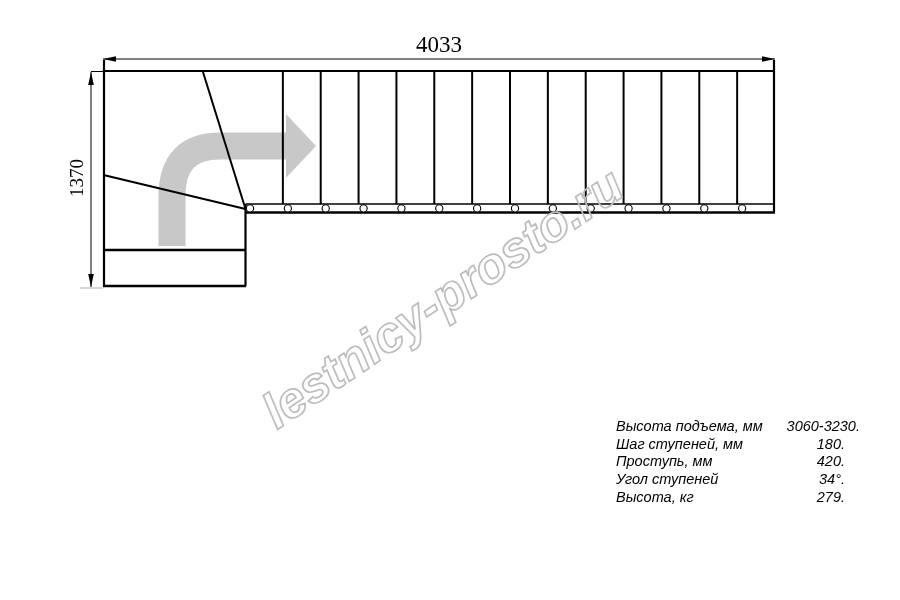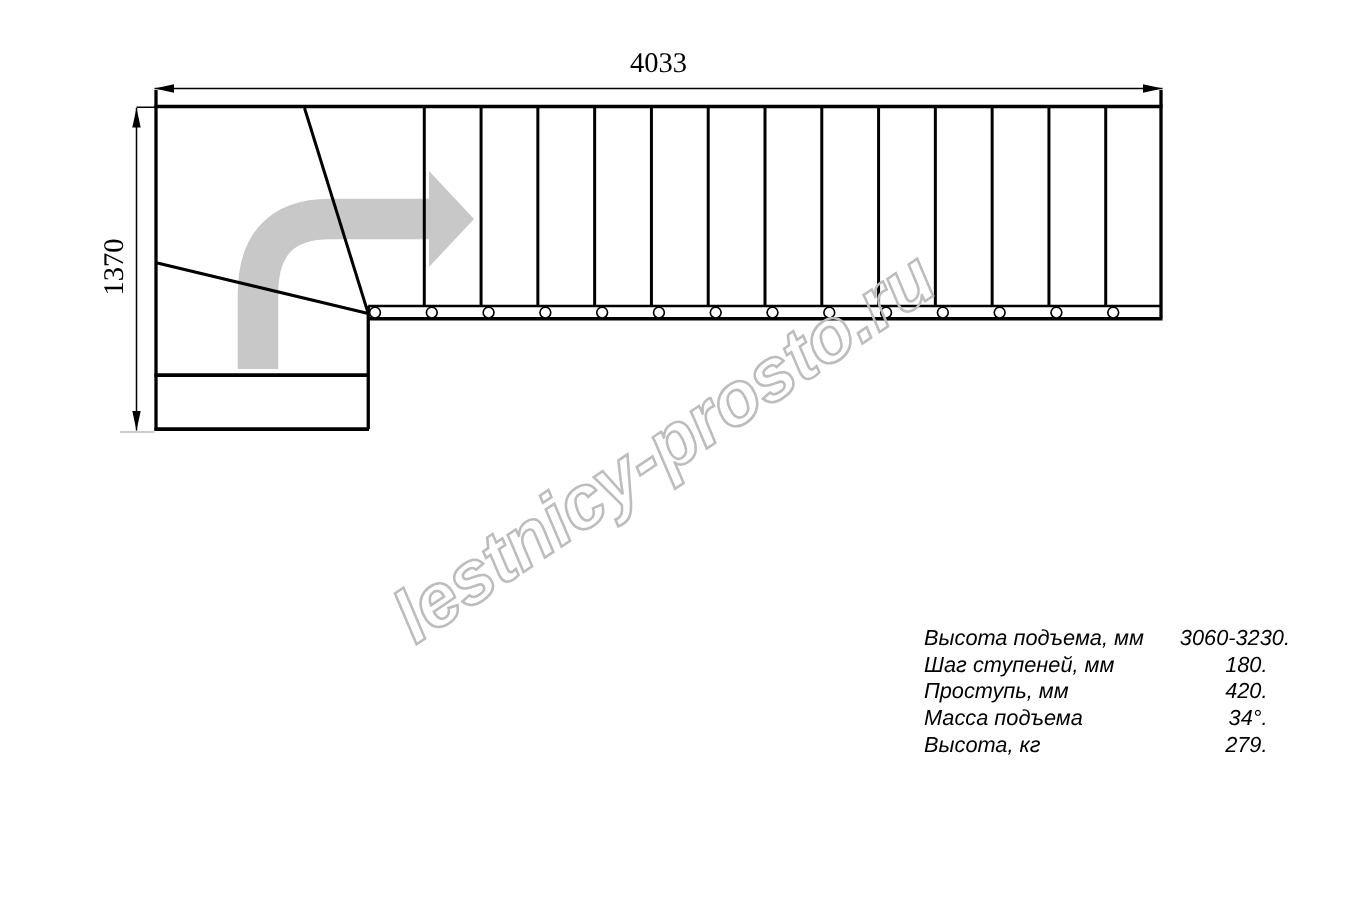--- a/index.html
+++ b/index.html
@@ -20,21 +20,21 @@
     left: 0;
     top: 0;
   }
   .dim-label-h {
     position: absolute;
     left: 399px;
     top: 32px;
     width: 80px;
     text-align: center;
     font-family: "Liberation Serif", serif;
-    font-size: 19px;
+    font-size: 23px;
     color: #000;
     white-space: nowrap;
   }
   .dim-label-v {
     position: absolute;
     left: 36px;
     top: 168px;
     width: 80px;
     height: 20px;
     text-align: center;
@@ -145,21 +145,21 @@
     </div>
     <div class="spec-row">
       <span class="lbl">Шаг ступеней, мм</span>
       <span class="val">180.</span>
     </div>
     <div class="spec-row">
       <span class="lbl">Проступь, мм</span>
       <span class="val">420.</span>
     </div>
     <div class="spec-row">
-      <span class="lbl">Масса подъема</span>
+      <span class="lbl">Угол ступеней</span>
       <span class="val">34°.</span>
     </div>
     <div class="spec-row">
       <span class="lbl">Высота, кг</span>
       <span class="val">279.</span>
     </div>
   </div>
 
 </div>
 

